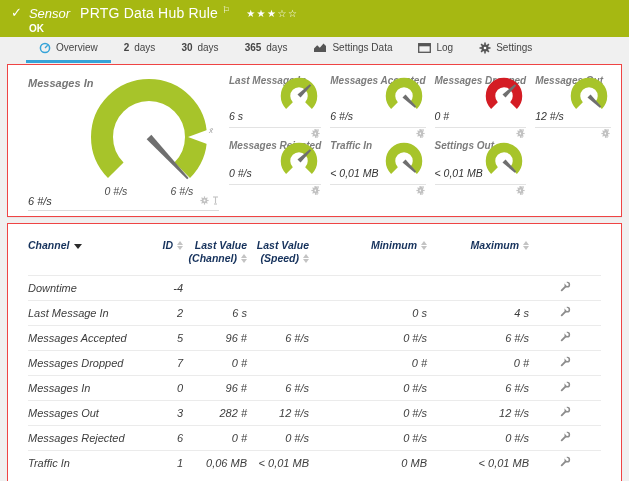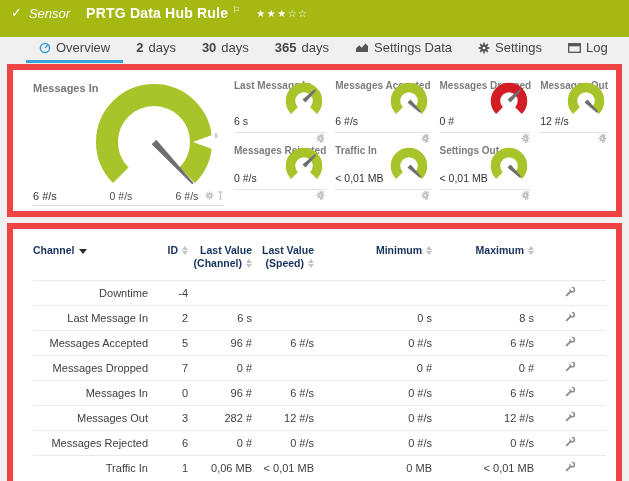--- a/index.html
+++ b/index.html
@@ -13,39 +13,39 @@
   .glyph { font-family:"DejaVu Sans", sans-serif; }
 
   
   .titlebar {
     background:var(--brand-green,#a6b812);
     color:#fff; height:37px; display:flex; padding:5px 0 0 9px;
   }
   .check { font-size:13px; font-weight:bold; margin:0 7px 0 2px; line-height:15px; }
   .title-lines { flex:1; }
   .line1 { display:flex; align-items:baseline; }
-  .kind { font-style:italic; font-size:13px; margin-right:16px; }
-  .sensor-name { font-weight:bold; font-size:14px; letter-spacing:.2px; }
+  .kind { font-style:italic; font-size:13px; margin-right:10px; }
+  .sensor-name { font-weight:normal; font-size:14px; letter-spacing:.2px; }
   .flag { font-size:9px; margin-left:4px; position:relative; top:-5px; }
   .stars { font-size:10px; margin-left:16px; letter-spacing:1.5px; position:relative; top:-1px; }
   .status { font-size:10px; font-weight:bold; margin-top:2px; }
 
   
   .tabbar { display:flex; height:26px; padding-left:26px; align-items:stretch; }
   .tab {
     display:flex; align-items:center; gap:5px; padding:0 13px 2px;
-    font-size:13px; color:#454545; cursor:pointer;
+    font-size:10px; color:#454545; cursor:pointer;
     border-bottom:3px solid transparent;
   }
   .tab.active { border-bottom-color:var(--tab-active-blue,#35a3d8); }
   .tab b { font-weight:bold; }
   .tab-icon { display:inline-flex; align-items:center; }
 
   
-  .panel { background:#fff; border:6px solid #ef4444; margin:0 7px; box-shadow:0 1px 1px rgba(0,0,0,.04); }
+  .panel { background:#fff; border:1px solid #ef4444; margin:0 7px; box-shadow:0 1px 1px rgba(0,0,0,.04);font-style:italic; }
   .gauges-panel { margin-top:1px; height:153px; position:relative; }
 
   .main-gauge { position:absolute; left:0; top:0; width:219px; height:100%; }
   .g-label { position:absolute; top:12px; left:20px; font-size:11px; font-weight:bold; color:#767676; }
   #main-gauge-svg { position:absolute; left:56px; top:14px; }
   .g-min,.g-max { position:absolute; top:120px; width:60px; text-align:center; font-size:10.5px; color:#4a4a4a; }
   .g-min { left:78px; } .g-max { left:144px; }
   .g-avg { position:absolute; left:201px; top:61px; font-size:8px; color:#9e9e9e; }
   .g-footer {
     position:absolute; left:20px; right:8px; bottom:5px;
@@ -72,21 +72,21 @@
   table { width:100%; border-collapse:collapse; table-layout:fixed; }
   thead th {
     color:var(--header-navy,#16325c); font-size:10.5px; font-weight:bold;
     text-align:right; padding:15px 0 10px; vertical-align:top; line-height:13px;
   }
   thead th.left { text-align:left; }
   tbody td {
     font-size:11px; color:#3d3d3d; text-align:right;
     padding:5px 0 5px; border-top:1px solid #ebebeb; height:11px; white-space:nowrap;
   }
-  tbody td.left { text-align:right; }
+  tbody td.left { text-align:left; }
   td.action, th.action { text-align:center; }
   .sort { display:inline-flex; flex-direction:column; gap:1px; vertical-align:middle; margin-left:4px; position:relative; top:-1px; }
   .sort i { display:block; width:0; height:0; border-left:3.5px solid transparent; border-right:3.5px solid transparent; }
   .sort .up { border-bottom:4px solid #c3c3c3; }
   .sort .dn { border-top:4px solid #c3c3c3; }
   .sort-desc {
     display:inline-block; width:0; height:0; margin-left:5px;
     border-left:4px solid transparent; border-right:4px solid transparent;
     border-top:5px solid #2b2b2b; vertical-align:middle;
   }
@@ -99,20 +99,21 @@
 
   <header class="titlebar">
     <span class="check glyph">✓</span>
     <div class="title-lines">
       <div class="line1">
         <span class="kind">Sensor</span>
         <span class="sensor-name">PRTG Data Hub Rule</span>
         <span class="flag glyph">⚐</span>
         <span class="stars glyph">★★★☆☆</span>
       </div>
+      <div class="status">OK</div>
     </div>
   </header>
 
   <nav class="tabbar" id="tab-bar">
       <div class="tab active">
         <span class="tab-icon">
           <svg width="12" height="12" viewBox="0 0 12 12">
             <circle cx="6" cy="6" r="4.6" fill="none" stroke="#35a3d8" stroke-width="1.5"></circle>
             <line x1="6" y1="6" x2="8.7" y2="3.3" stroke="#35a3d8" stroke-width="1.3"></line>
           </svg>
@@ -131,44 +132,44 @@
         <b>365</b>
         <span>days</span>
       </div>
       <div class="tab">
         <span class="tab-icon">
           <svg width="14" height="11" viewBox="0 0 14 11">
             <path d="M1 10 V6.5 L4.2 3.2 L6.8 5.8 L10.5 1.5 L13 4 V10 Z" fill="#555"></path>
           </svg>
         </span>
         <span>Settings Data</span>
+      </div>
+      <div class="tab">
+        <span class="tab-icon">
+          <svg width="13" height="10" viewBox="0 0 13 10">
+            <rect x="0.7" y="0.7" width="11.6" height="8.6" fill="none" stroke="#555" stroke-width="1.3"></rect>
+            <rect x="0.7" y="0.7" width="11.6" height="2.6" fill="#555"></rect>
+          </svg>
+        </span>
+        <span>Log</span>
       </div>
       <div class="tab">
         <span class="tab-icon">
           <svg width="12" height="12" viewBox="0 0 12 12">
             <g stroke="#555" stroke-width="1.6">
               <line x1="6" y1="0.5" x2="6" y2="11.5"></line>
               <line x1="0.5" y1="6" x2="11.5" y2="6"></line>
               <line x1="2.1" y1="2.1" x2="9.9" y2="9.9"></line>
               <line x1="2.1" y1="9.9" x2="9.9" y2="2.1"></line>
             </g>
             <circle cx="6" cy="6" r="3.6" fill="#555"></circle>
             <circle cx="6" cy="6" r="1.3" fill="#fff"></circle>
           </svg>
         </span>
         <span>Settings</span>
-      </div>
-      <div class="tab">
-        <span class="tab-icon">
-          <svg width="13" height="10" viewBox="0 0 13 10">
-            <rect x="0.7" y="0.7" width="11.6" height="8.6" fill="none" stroke="#555" stroke-width="1.3"></rect>
-            <rect x="0.7" y="0.7" width="11.6" height="2.6" fill="#555"></rect>
-          </svg>
-        </span>
-        <span>Log</span>
       </div>
     </nav>
 
   <section class="panel gauges-panel">
     <div class="main-gauge">
       <div class="g-label">Messages In</div>
       <svg id="main-gauge-svg" width="170" height="112">
           <path d="M 51.76598128423226 91.23401871576775 A 47 47 0 1 1 118.23401871576775 91.23401871576775" fill="none" stroke="#a7c42a" stroke-width="22"></path>
           <polygon points="143,51 143,65 124,58" fill="#fff"></polygon>
           <polygon points="85,54.8 85,61.2 142,59 142,57" fill="#6f6f6f" transform="rotate(47 85 58)"></polygon>
@@ -471,21 +472,21 @@
                   <circle cx="8.3" cy="3.7" r="2.1" fill="none" stroke="#8c8c8c" stroke-width="1.5"></circle>
                   <line x1="8.3" y1="3.7" x2="6" y2="1.4" stroke="#fff" stroke-width="2.4"></line>
                 </svg></span></td>
           </tr>
           <tr>
             <td class="left">Last Message In</td>
             <td>2</td>
             <td>6 s</td>
             <td></td>
             <td>0 s</td>
-            <td>8 s</td>
+            <td>4 s</td>
             <td class="action"><span class="wrench-btn"><svg width="12" height="12" viewBox="0 0 12 12">
                   <path d="M2.7 9.3 L6.7 5.3" stroke="#8c8c8c" stroke-width="1.9" stroke-linecap="round"></path>
                   <circle cx="8.3" cy="3.7" r="2.1" fill="none" stroke="#8c8c8c" stroke-width="1.5"></circle>
                   <line x1="8.3" y1="3.7" x2="6" y2="1.4" stroke="#fff" stroke-width="2.4"></line>
                 </svg></span></td>
           </tr>
           <tr>
             <td class="left">Messages Accepted</td>
             <td>5</td>
             <td>96 #</td>

